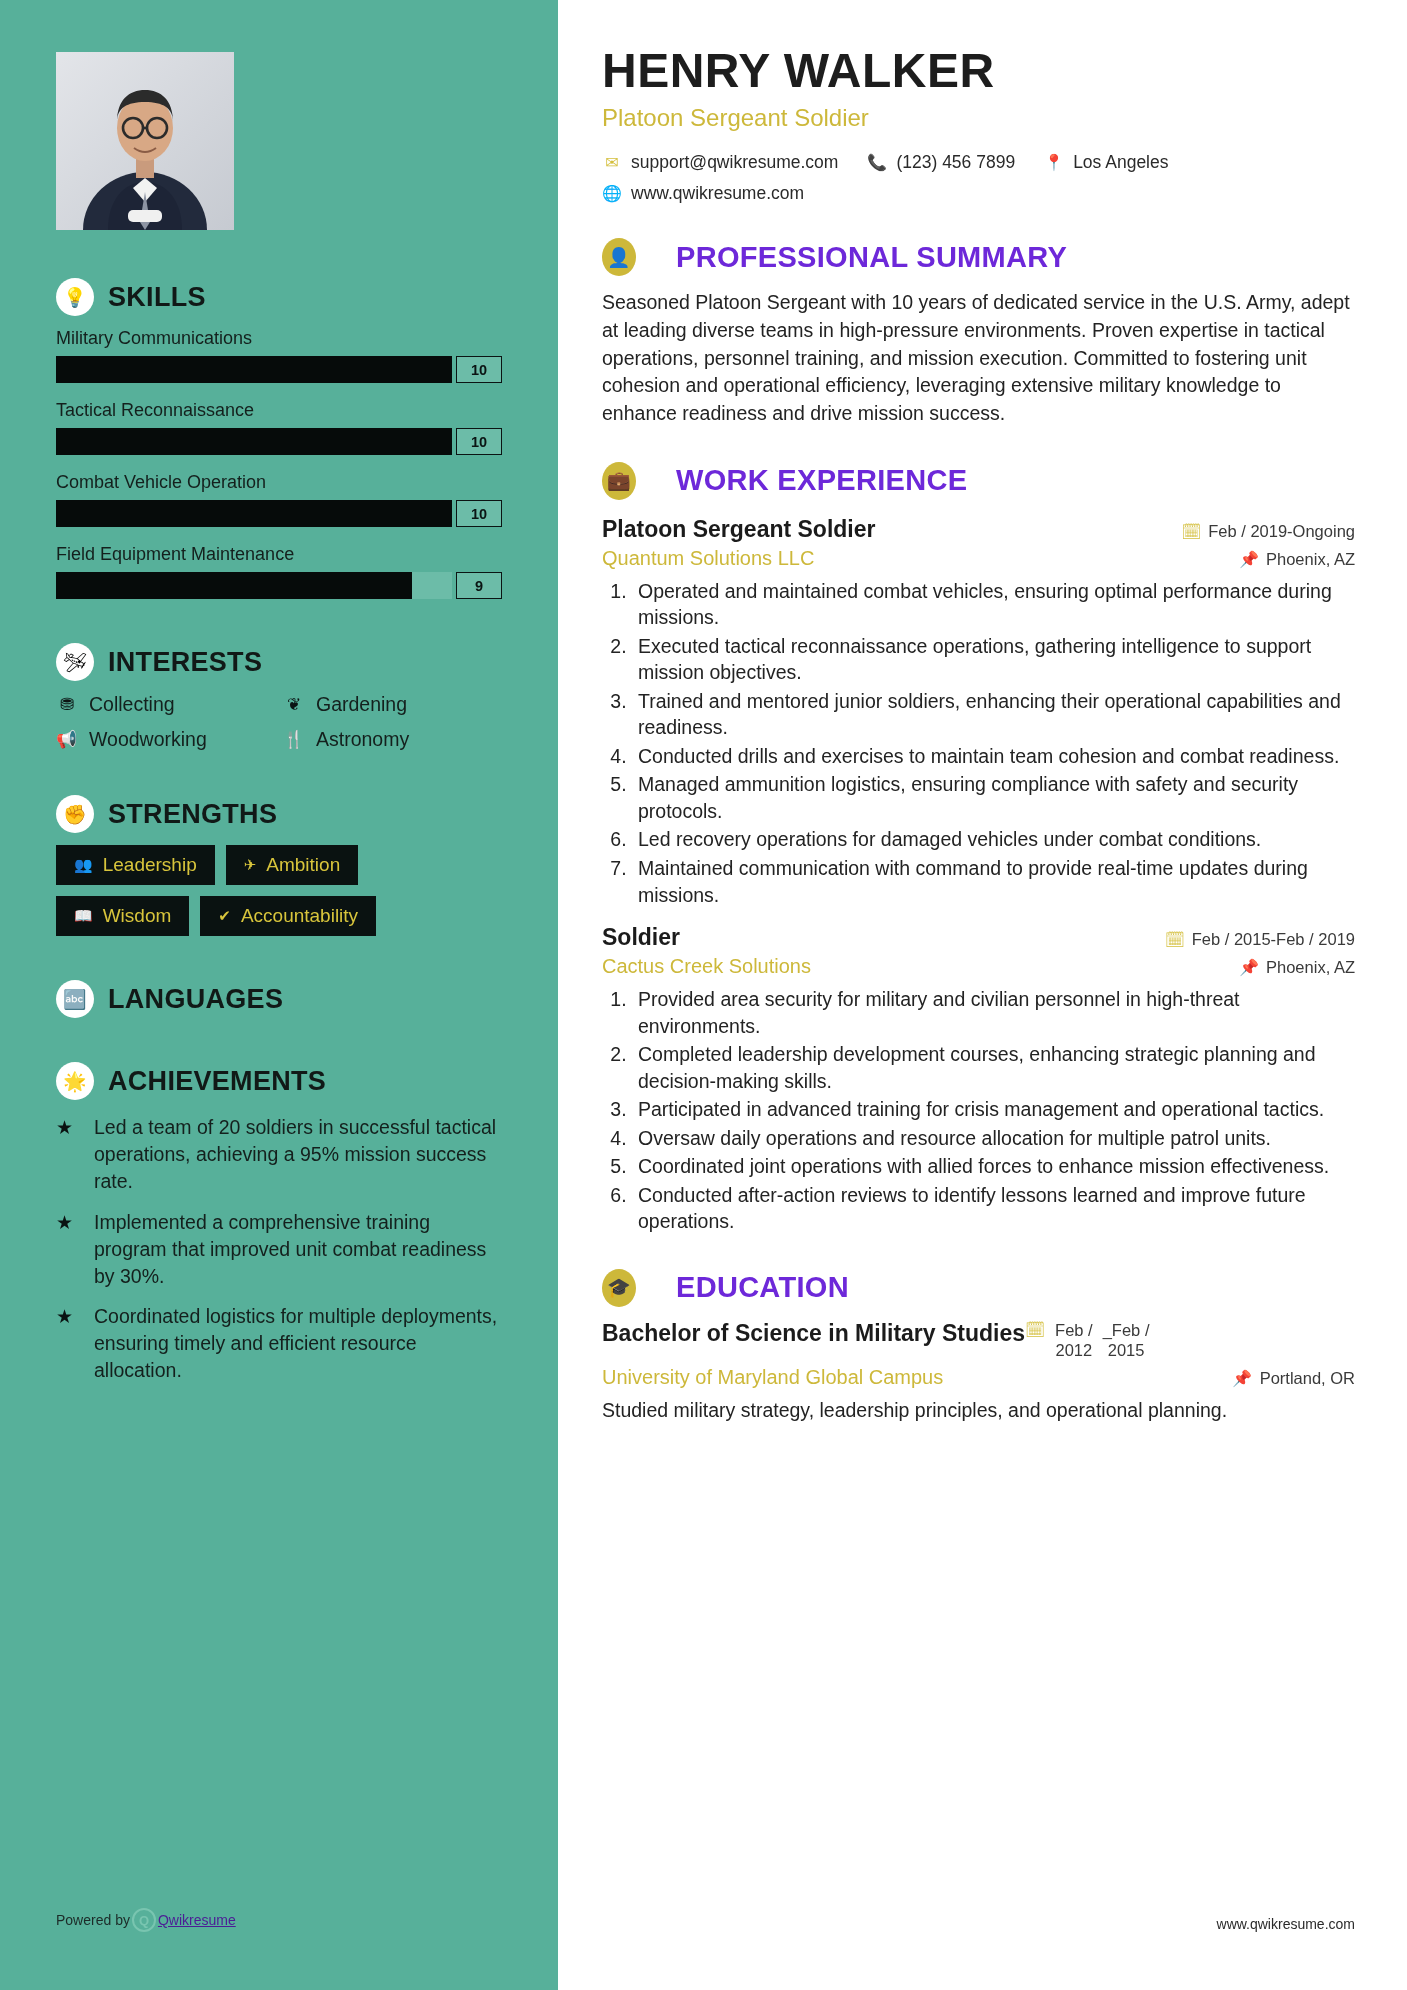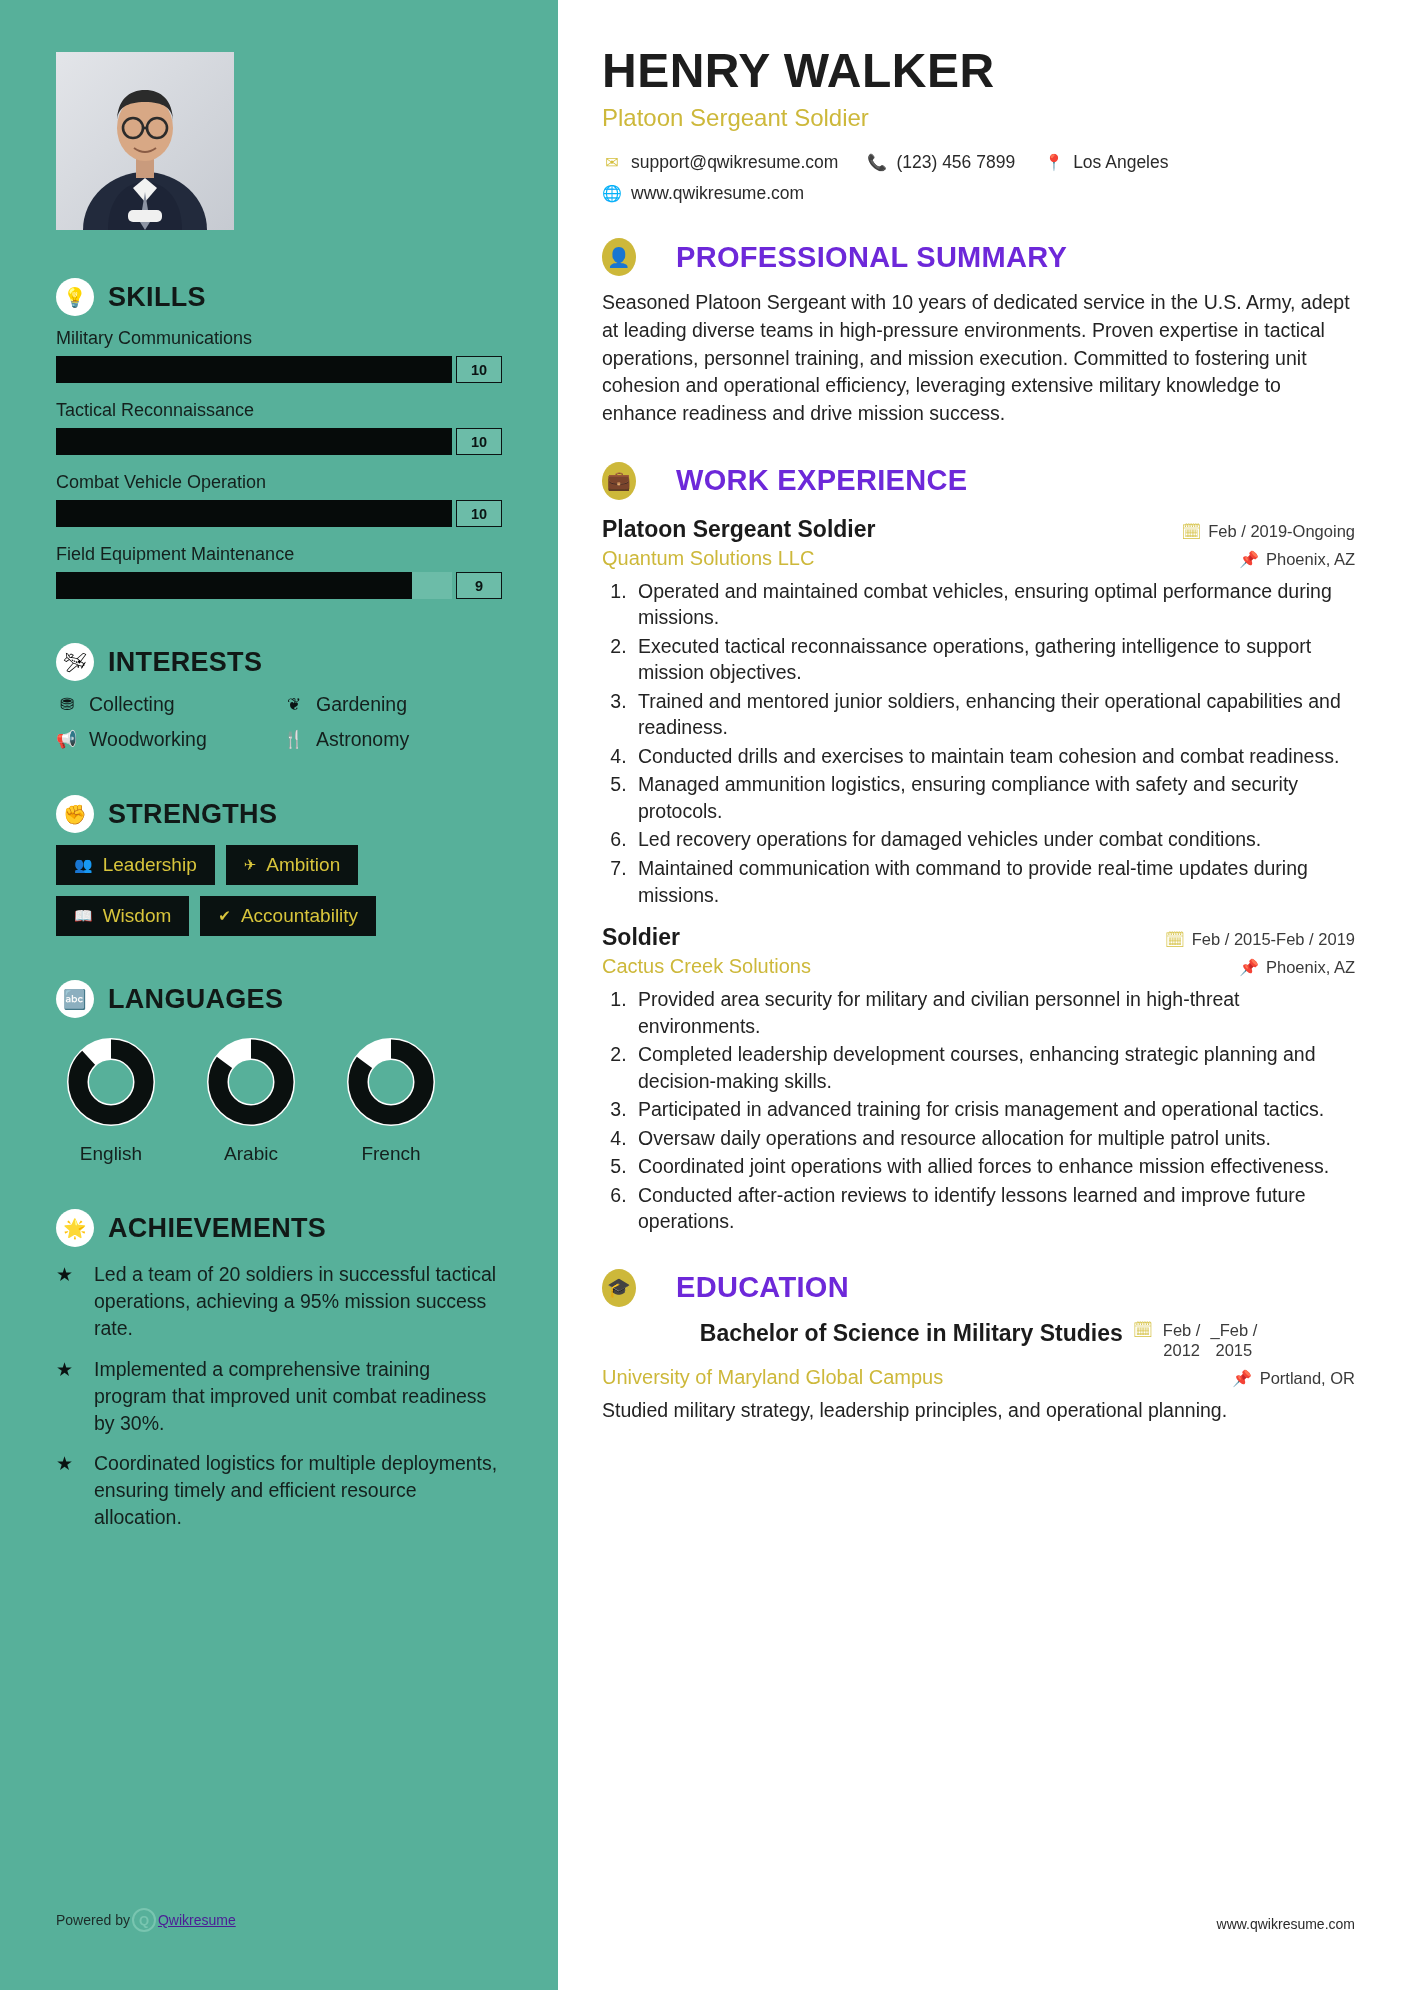--- a/index.html
+++ b/index.html
@@ -114,21 +114,21 @@
   .job { margin-top: 16px; }
   .job-top { display: flex; justify-content: space-between; align-items: baseline; }
   .job-title { font-size: 23px; font-weight: bold; color: #1b1b1b; }
   .job-meta { font-size: 16.5px; color: #3a3a3a; display: flex; align-items: center; gap: 7px; white-space: nowrap; }
   .job-sub { display: flex; justify-content: space-between; align-items: baseline; margin-top: 4px; }
   .job-company { font-size: 20px; color: #cdb83a; }
   .job-loc { font-size: 16.5px; color: #3a3a3a; display: flex; align-items: center; gap: 7px; }
   .job-list { margin: 8px 0 0 30px; }
   .job-list li { font-size: 19.5px; line-height: 1.36; color: #232323; margin-bottom: 2px; padding-left: 6px; }
 
-  .edu-top { display: flex; justify-content: center; align-items: flex-start; gap: 10px; }
+  .edu-top { display: flex; justify-content: flex-start; align-items: flex-start; }
   .edu-deg { font-size: 23px; font-weight: bold; color: #1b1b1b; line-height: 1.18; max-width: 430px; }
   .edu-dates { display: flex; align-items: flex-start; gap: 10px; font-size: 16.5px; color: #3a3a3a; }
   .edu-date-box { text-align: center; line-height: 1.25; }
   .edu-sub { display: flex; justify-content: space-between; align-items: baseline; margin-top: 5px; }
   .edu-school { font-size: 20px; color: #cdb83a; }
   .edu-desc { font-size: 19.5px; line-height: 1.38; color: #232323; margin-top: 8px; }
 
   .main-footer {
     position: absolute; right: 52px; bottom: 58px;
     font-size: 14px; color: #2b2b2b;
@@ -258,34 +258,20 @@
             <span>Accountability</span>
           </div>
         </div>
     </section>
 
     <section class="lang-block">
       <div class="sec-head">
         <span class="sec-badge">🔤</span>
         <span class="sec-title">LANGUAGES</span>
       </div>
-      <div class="lang-grid" id="languages-list">
-          <div class="lang-item"><svg width="96" height="96" viewBox="0 0 96 96">
-              <circle cx="48" cy="48" r="33" fill="none" stroke="#ffffff" stroke-width="22"></circle>
-              <circle cx="48" cy="48" r="33" fill="none" stroke="#0a100f" stroke-width="19" stroke-dasharray="182.4637013204952 207.34511513692635" transform="rotate(-90 48 48)"></circle>
-            </svg><div class="lang-name">English</div></div>
-          <div class="lang-item"><svg width="96" height="96" viewBox="0 0 96 96">
-              <circle cx="48" cy="48" r="33" fill="none" stroke="#ffffff" stroke-width="22"></circle>
-              <circle cx="48" cy="48" r="33" fill="none" stroke="#0a100f" stroke-width="19" stroke-dasharray="176.2433478663874 207.34511513692635" transform="rotate(-90 48 48)"></circle>
-            </svg><div class="lang-name">Arabic</div></div>
-          <div class="lang-item"><svg width="96" height="96" viewBox="0 0 96 96">
-              <circle cx="48" cy="48" r="33" fill="none" stroke="#ffffff" stroke-width="22"></circle>
-              <circle cx="48" cy="48" r="33" fill="none" stroke="#0a100f" stroke-width="19" stroke-dasharray="176.2433478663874 207.34511513692635" transform="rotate(-90 48 48)"></circle>
-            </svg><div class="lang-name">French</div></div>
-        </div>
     </section>
 
     <section class="ach-block">
       <div class="sec-head">
         <span class="sec-badge">🌟</span>
         <span class="sec-title">ACHIEVEMENTS</span>
       </div>
       <div id="achievements-list">
           <div class="ach-item">
             <span class="ach-ico">★</span>

